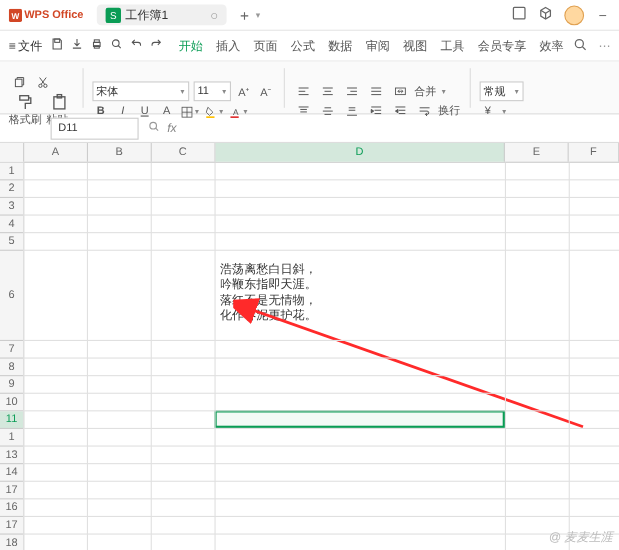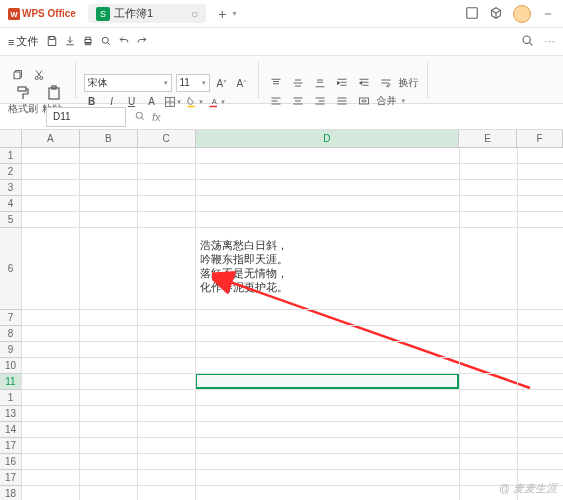--- a/index.html
+++ b/index.html
@@ -128,20 +128,32 @@
           <circle cx="7" cy="7" r="4"></circle>
           <path d="M10 10l3 3"></path>
         </svg></span>
     <span><svg width="12" height="12" viewBox="0 0 16 16" fill="none" stroke="#555" stroke-width="1.3">
           <path d="M6 3L3 6l3 3M3 6h7a3 3 0 013 3v1"></path>
         </svg></span>
     <span><svg width="12" height="12" viewBox="0 0 16 16" fill="none" stroke="#555" stroke-width="1.3">
           <path d="M10 3l3 3-3 3M13 6H6a3 3 0 00-3 3v1"></path>
         </svg></span>
   </div>
+  <div class="menu-tabs">
+    <span class="menu-tab active">开始</span>
+    <span class="menu-tab">插入</span>
+    <span class="menu-tab">页面</span>
+    <span class="menu-tab">公式</span>
+    <span class="menu-tab">数据</span>
+    <span class="menu-tab">审阅</span>
+    <span class="menu-tab">视图</span>
+    <span class="menu-tab">工具</span>
+    <span class="menu-tab">会员专享</span>
+    <span class="menu-tab">效率</span>
+  </div>
   <div class="menu-spacer"></div>
   <span class="search-icon"><svg width="13" height="13" viewBox="0 0 16 16" fill="none" stroke="#666" stroke-width="1.4">
         <circle cx="7" cy="7" r="4.5"></circle>
         <path d="M10.5 10.5L14 14"></path>
       </svg></span>
   <span style="margin-left:6px;color:#999">⋯</span>
 </div>
 
 <div class="ribbon">
   <div class="ribbon-group">
@@ -217,53 +229,20 @@
           </svg>
           <span class="dd">▾</span>
         </span>
     </div>
   </div>
   <div class="ribbon-sep"></div>
   <div class="ribbon-group">
     <div class="ribbon-row">
       <span class="icon-btn">
           <svg viewBox="0 0 16 16" stroke="#555" stroke-width="1.2">
-            <path d="M2 3h12M4 6h8M4 9h8"></path>
-          </svg>
-        </span>
-      <span class="icon-btn">
-          <svg viewBox="0 0 16 16" stroke="#555" stroke-width="1.2">
-            <path d="M4 4h8M2 8h12M4 12h8"></path>
-          </svg>
-        </span>
-      <span class="icon-btn">
-          <svg viewBox="0 0 16 16" stroke="#555" stroke-width="1.2">
-            <path d="M4 4h8M4 7h8M2 13h12"></path>
-          </svg>
-        </span>
-      <span class="icon-btn">
-          <svg viewBox="0 0 16 16" stroke="#555" stroke-width="1.2">
-            <path d="M2 3h12M6 7h8M6 11h8M2 6l3 2-3 2z" fill="#555"></path>
-          </svg>
-        </span>
-      <span class="icon-btn">
-          <svg viewBox="0 0 16 16" stroke="#555" stroke-width="1.2">
-            <path d="M2 3h12M6 7h8M6 11h8M5 6l-3 2 3 2z" fill="#555"></path>
-          </svg>
-        </span>
-      <span class="icon-btn">
-          <svg width="12" height="12" viewBox="0 0 16 16" stroke="#555" stroke-width="1.2" fill="none">
-            <path d="M2 4h12M2 8h9a2 2 0 010 4H9m0 0l2-2m-2 2l2 2"></path>
-          </svg>
-        </span>
-      <span style="font-size:10px;color:#555">换行</span>
-    </div>
-    <div class="ribbon-row">
-      <span class="icon-btn">
-          <svg viewBox="0 0 16 16" stroke="#555" stroke-width="1.2">
             <path d="M2 4h12M2 8h8M2 12h12"></path>
           </svg>
         </span>
       <span class="icon-btn">
           <svg viewBox="0 0 16 16" stroke="#555" stroke-width="1.2">
             <path d="M2 4h12M4 8h8M2 12h12"></path>
           </svg>
         </span>
       <span class="icon-btn">
           <svg viewBox="0 0 16 16" stroke="#555" stroke-width="1.2">
@@ -277,22 +256,67 @@
         </span>
       <span class="icon-btn">
           <svg viewBox="0 0 16 16" fill="none" stroke="#555" stroke-width="1.1">
             <rect x="2" y="4" width="12" height="8"></rect>
             <path d="M5 8h6M5 8l2-2M5 8l2 2M11 8l-2-2M11 8l-2 2"></path>
           </svg>
         </span>
       <span style="font-size:10px;color:#555">合并</span>
         <span class="dd">▾</span>
     </div>
+    <div class="ribbon-row">
+      <span class="icon-btn">
+          <svg viewBox="0 0 16 16" stroke="#555" stroke-width="1.2">
+            <path d="M2 3h12M4 6h8M4 9h8"></path>
+          </svg>
+        </span>
+      <span class="icon-btn">
+          <svg viewBox="0 0 16 16" stroke="#555" stroke-width="1.2">
+            <path d="M4 4h8M2 8h12M4 12h8"></path>
+          </svg>
+        </span>
+      <span class="icon-btn">
+          <svg viewBox="0 0 16 16" stroke="#555" stroke-width="1.2">
+            <path d="M4 4h8M4 7h8M2 13h12"></path>
+          </svg>
+        </span>
+      <span class="icon-btn">
+          <svg viewBox="0 0 16 16" stroke="#555" stroke-width="1.2">
+            <path d="M2 3h12M6 7h8M6 11h8M2 6l3 2-3 2z" fill="#555"></path>
+          </svg>
+        </span>
+      <span class="icon-btn">
+          <svg viewBox="0 0 16 16" stroke="#555" stroke-width="1.2">
+            <path d="M2 3h12M6 7h8M6 11h8M5 6l-3 2 3 2z" fill="#555"></path>
+          </svg>
+        </span>
+      <span class="icon-btn">
+          <svg width="12" height="12" viewBox="0 0 16 16" stroke="#555" stroke-width="1.2" fill="none">
+            <path d="M2 4h12M2 8h9a2 2 0 010 4H9m0 0l2-2m-2 2l2 2"></path>
+          </svg>
+        </span>
+      <span style="font-size:10px;color:#555">换行</span>
+    </div>
   </div>
   <div class="ribbon-sep"></div>
+  <div class="ribbon-group">
+    <div class="ribbon-row">
+      <div class="style-select">
+          <span>常规</span>
+          <span class="dd">▾</span>
+        </div>
+    </div>
+    <div class="ribbon-row">
+      <span class="mini-btn">¥</span>
+        <span class="dd">▾</span>
+    </div>
+  </div>
 </div>
 
 <div class="formula-bar">
   <div class="name-box">
       <span>D11</span>
     </div>
   <div class="fx-area">
     <span><svg width="12" height="12" viewBox="0 0 16 16" fill="none" stroke="#999" stroke-width="1.4">
           <circle cx="7" cy="7" r="4"></circle>
           <path d="M10 10l3 3"></path>

